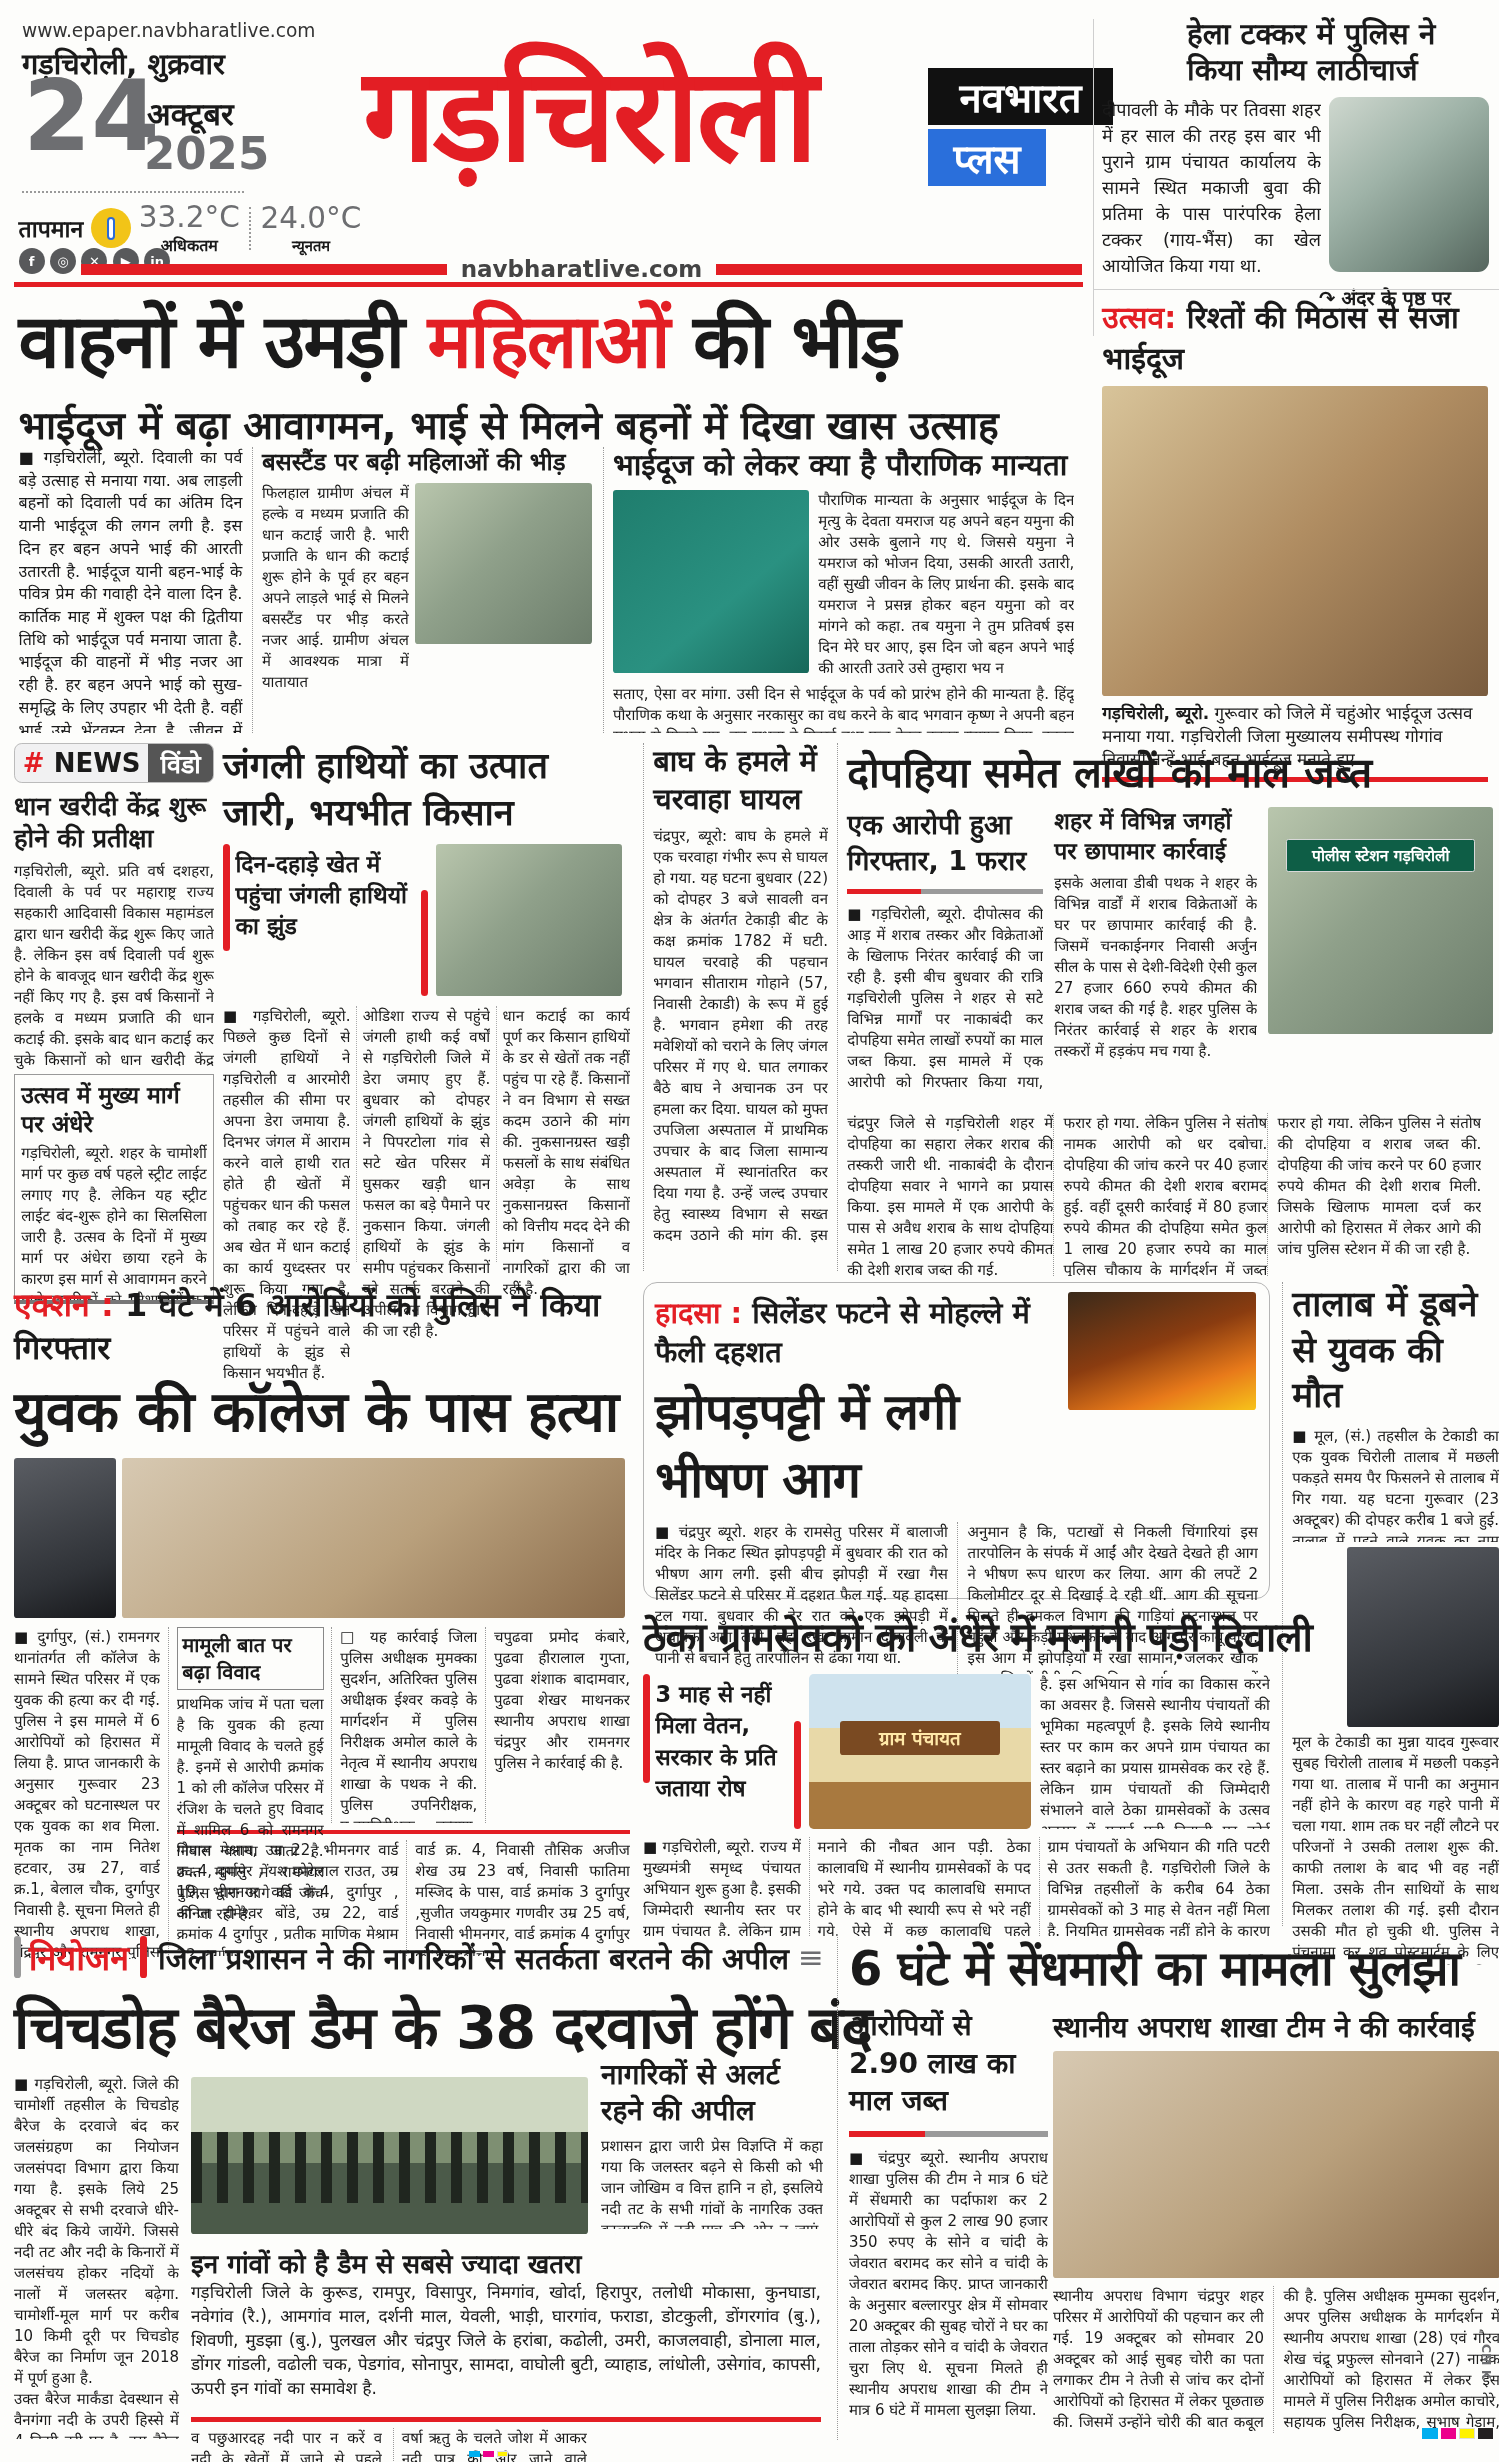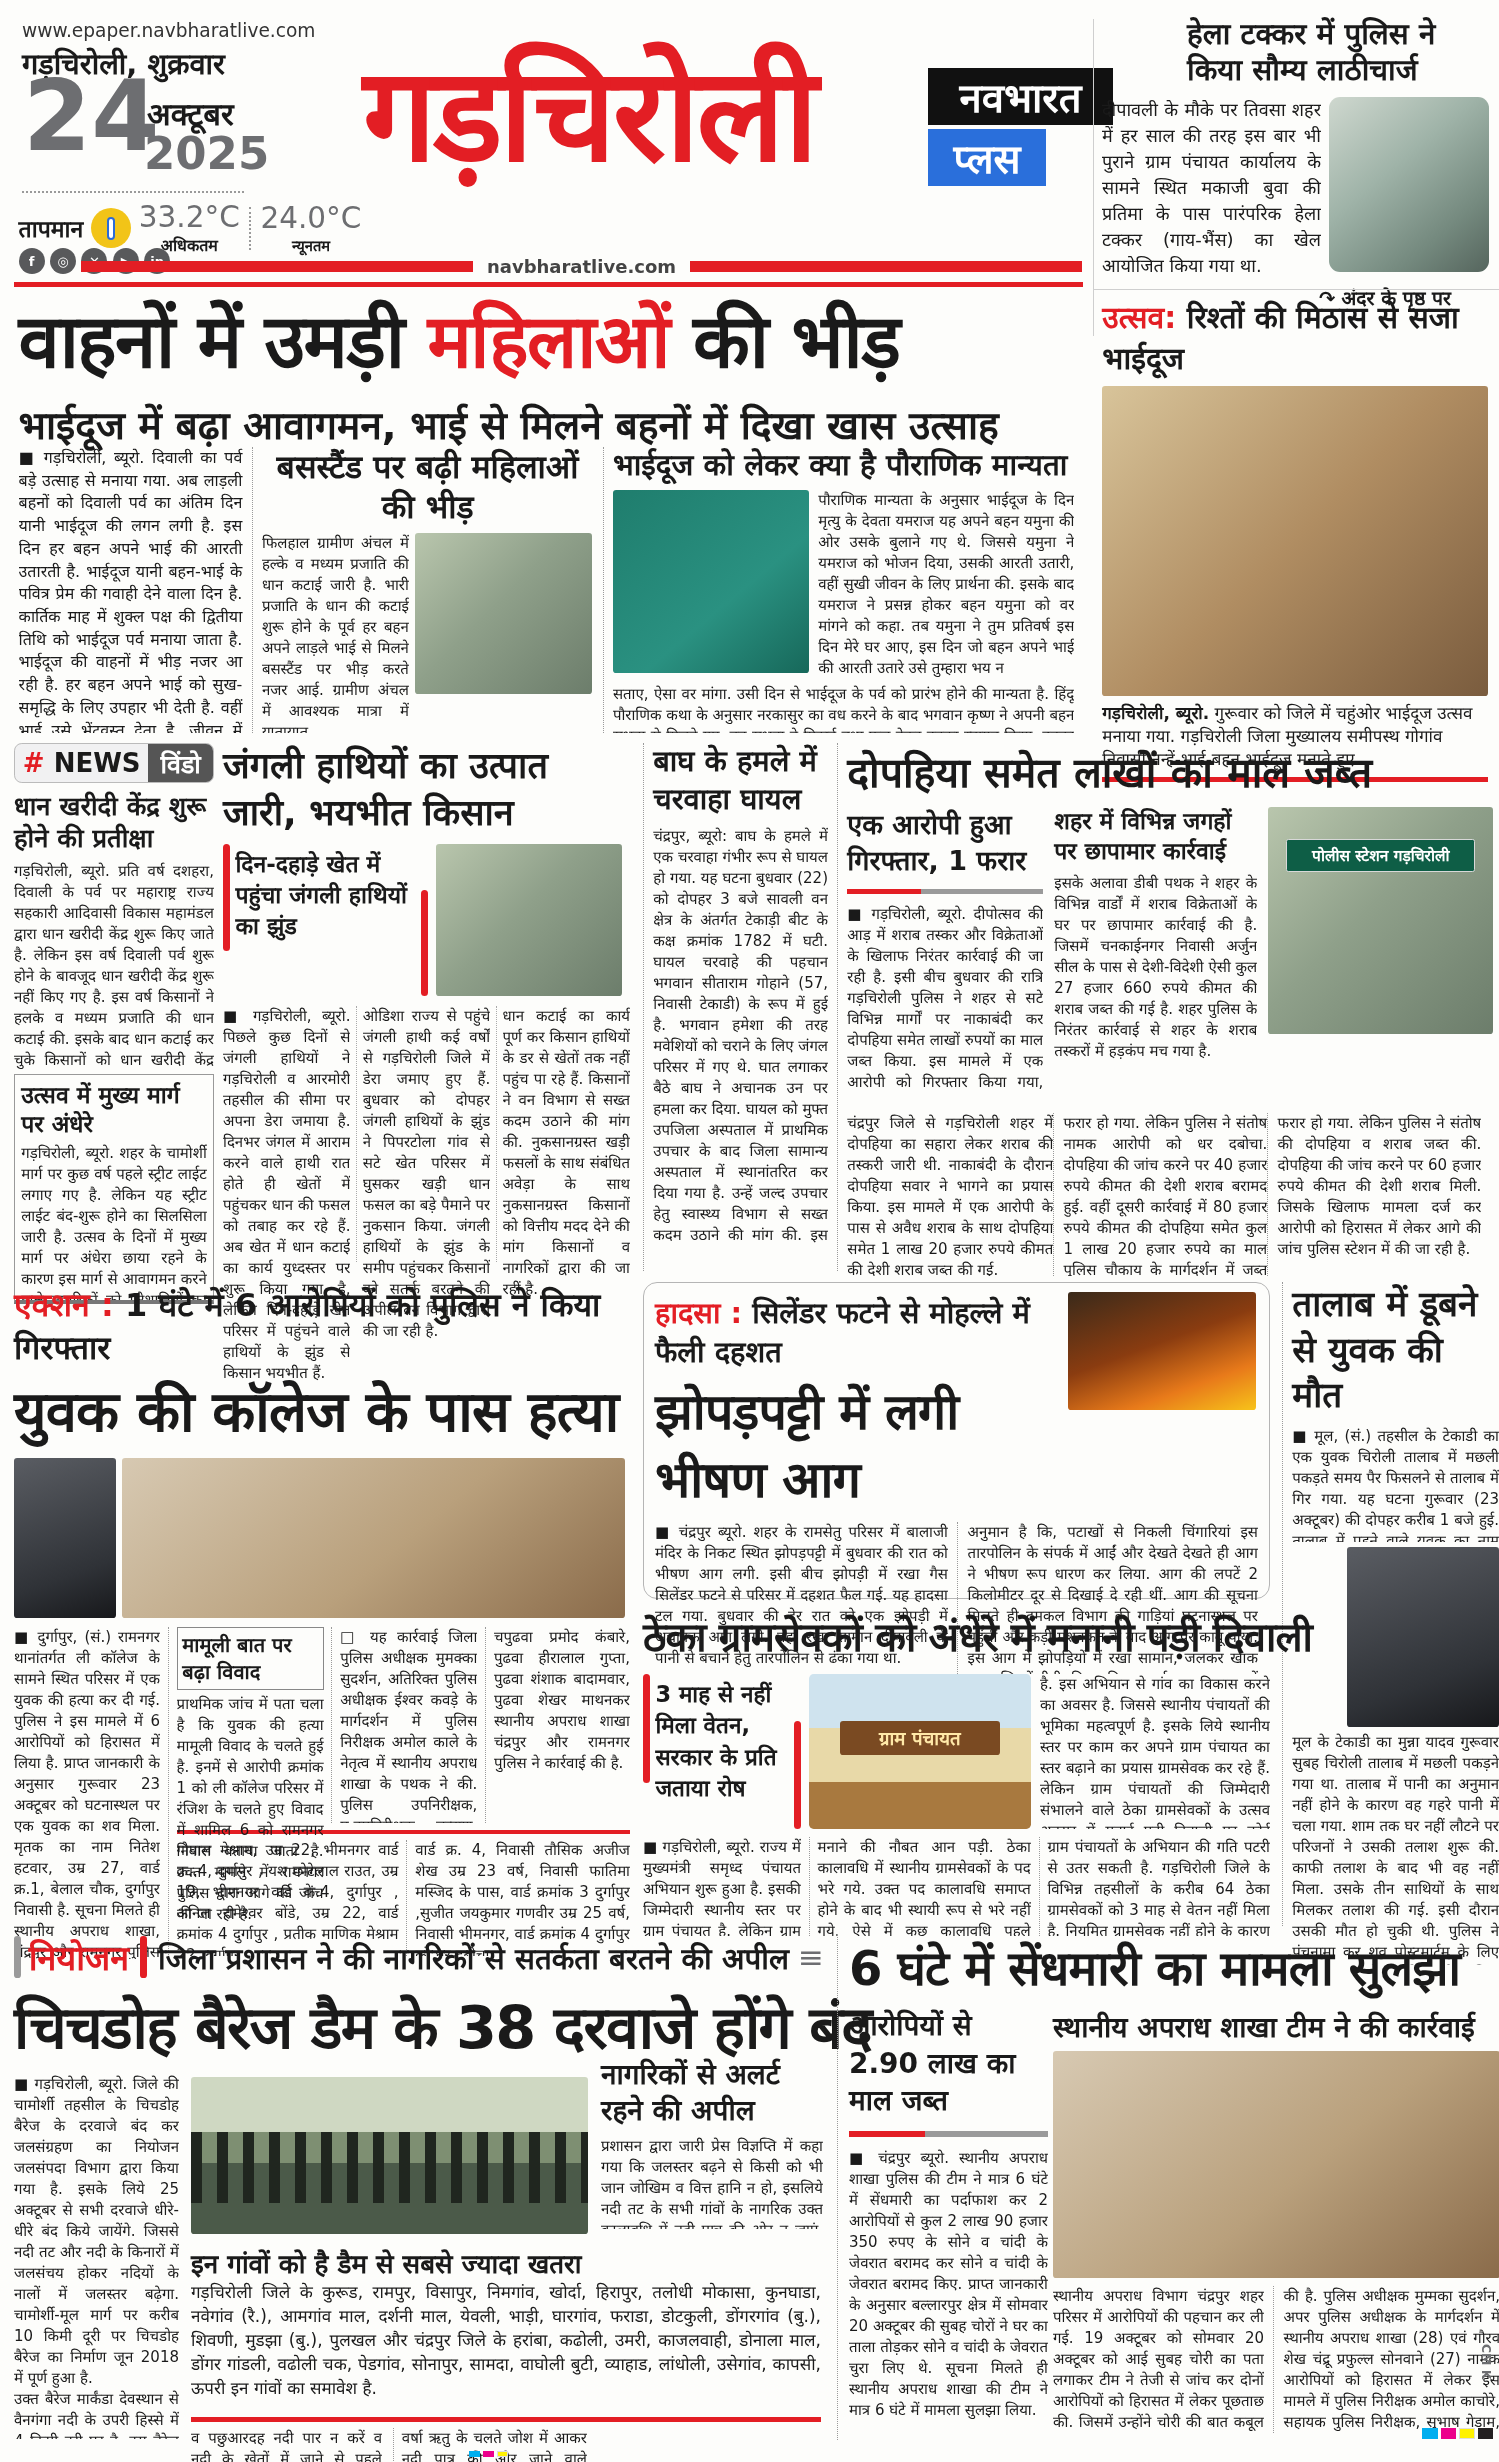--- a/index.html
+++ b/index.html
@@ -71,21 +71,21 @@
     <span class="soc">✕</span>
     <span class="soc">▶</span>
     <span class="soc">in</span>
   </div>
 
   <div class="abs xbold" style="left:363px;top:31px;font-size:130px;line-height:1.3;color:#e31e24;letter-spacing:-3.1px;">गड़चिरोली</div>
   <div class="abs xbold" style="left:928px;top:68px;width:185px;height:57px;background:#111;color:#fff;font-size:40px;display:flex;align-items:center;justify-content:center;">नवभारत</div>
   <div class="abs xbold" style="left:928px;top:129px;width:118px;height:57px;background:#2a6fdb;color:#fff;font-size:40px;display:flex;align-items:center;justify-content:center;">प्लस</div>
   <div class="abs" style="left:81px;top:256px;width:1001px;display:flex;align-items:center;">
     <span style="flex:1;height:11px;background:#e31e24;"></span>
-    <span class="bold" style="font-size:18px;color:#444;margin:0 14px;">navbharatlive.com</span>
+    <span class="bold" style="font-size:23px;color:#444;margin:0 14px;">navbharatlive.com</span>
     <span style="flex:1;height:11px;background:#e31e24;"></span>
   </div>
 
   <div class="abs" style="left:1093px;top:18.6px;height:317px;border-left:0.8px solid #cfcfcf;"></div>
   <div class="abs" style="left:1102px;top:17px;width:388px;height:320px;">
     <h2 class="xbold" style="font-size:29.5px;line-height:1.22;margin-left:85px;">हेला टक्कर में पुलिस ने किया सौम्य लाठीचार्ज</h2>
     <div style="display:flex;margin-top:7.8px;">
       <p class="body-txt" style="width:219px;font-size:18px;line-height:1.45;">दीपावली के मौके पर तिवसा शहर में हर साल की तरह इस बार भी पुराने ग्राम पंचायत कार्यालय के सामने स्थित मकाजी बुवा की प्रतिमा के पास पारंपरिक हेला टक्कर (गाय-भैंस) का खेल आयोजित किया गया था.</p>
       <div class="photo crowd" style="width:160px;height:175px;margin-left:7.8px;border-radius:11px;"></div>
     </div>
@@ -98,21 +98,21 @@
   <div class="abs" style="left:18.6px;top:292px;width:1065px;">
     <h1 class="xbold" style="font-size:74px;line-height:1.35;letter-spacing:-1.6px;white-space:nowrap;">
       <span>वाहनों में उमड़ी </span><span class="red">महिलाओं</span><span> की भीड़</span>
     </h1>
     <h2 class="bold" style="font-size:39px;margin-top:4.7px;">भाईदूज में बढ़ा आवागमन, भाई से मिलने बहनों में दिखा खास उत्साह</h2>
   </div>
 
   <div class="abs" style="left:18.6px;top:447px;width:1065px;height:286px;display:flex;">
     <p class="body-txt" style="width:233px;padding-right:9.3px;">■ गड़चिरोली, ब्यूरो. दिवाली का पर्व बड़े उत्साह से मनाया गया. अब लाड़ली बहनों को दिवाली पर्व का अंतिम दिन यानी भाईदूज की लगन लगी है. इस दिन हर बहन अपने भाई की आरती उतारती है. भाईदूज यानी बहन-भाई के पवित्र प्रेम की गवाही देने वाला दिन है. कार्तिक माह में शुक्ल पक्ष की द्वितीया तिथि को भाईदूज पर्व मनाया जाता है. भाईदूज की वाहनों में भीड़ नजर आ रही है. हर बहन अपने भाई को सुख-समृद्धि के लिए उपहार भी देती है. वहीं भाई उसे भेंटवस्तु देता है. जीवन में काफी उतार-चढ़ाव आने पर भी बहन-भाई का प्रेम कम नहीं होता. रिश्तेदारों की तरह भाईदूज इस त्योहार का भी व्यापक महत्व है. प्रतिवर्ष कार्तिक मास के शुक्ल पक्ष के दूसरे दिन भाईदूज पर्व मनाया जाता है. इस पर्व को यमद्वितीया भी कहा जाता है.</p>
     <div class="vdot" style="width:351px;padding:0 9.3px;overflow:hidden;">
-      <h3 class="xbold" style="font-size:32px;line-height:1.25;text-align:center;">बसस्टैंड पर बढ़ी महिलाओं की भीड़</h3>
+      <h3 class="xbold" style="font-size:24px;line-height:1.25;">बसस्टैंड पर बढ़ी महिलाओं की भीड़</h3>
       <div style="display:flex;margin-top:6.2px;">
         <p class="body-sm" style="width:147px;">फिलहाल ग्रामीण अंचल में हल्के व मध्यम प्रजाति की धान कटाई जारी है. भारी प्रजाति के धान की कटाई शुरू होने के पूर्व हर बहन अपने लाड़ले भाई से मिलने बसस्टैंड पर भीड़ करते नजर आई. ग्रामीण अंचल में आवश्यक मात्रा में यातायात</p>
         <div class="photo" style="width:177px;height:161px;margin-left:6.2px;"></div>
       </div>
 
     </div>
     <div class="vdot" style="width:481px;padding:0 9.3px;overflow:hidden;">
       <h3 class="xbold" style="font-size:29.5px;line-height:1.25;">भाईदूज को लेकर क्या है पौराणिक मान्यता</h3>
       <div style="display:flex;margin-top:6.2px;">
         <div class="photo cartoon" style="width:196px;height:183px;flex:none;"></div>

